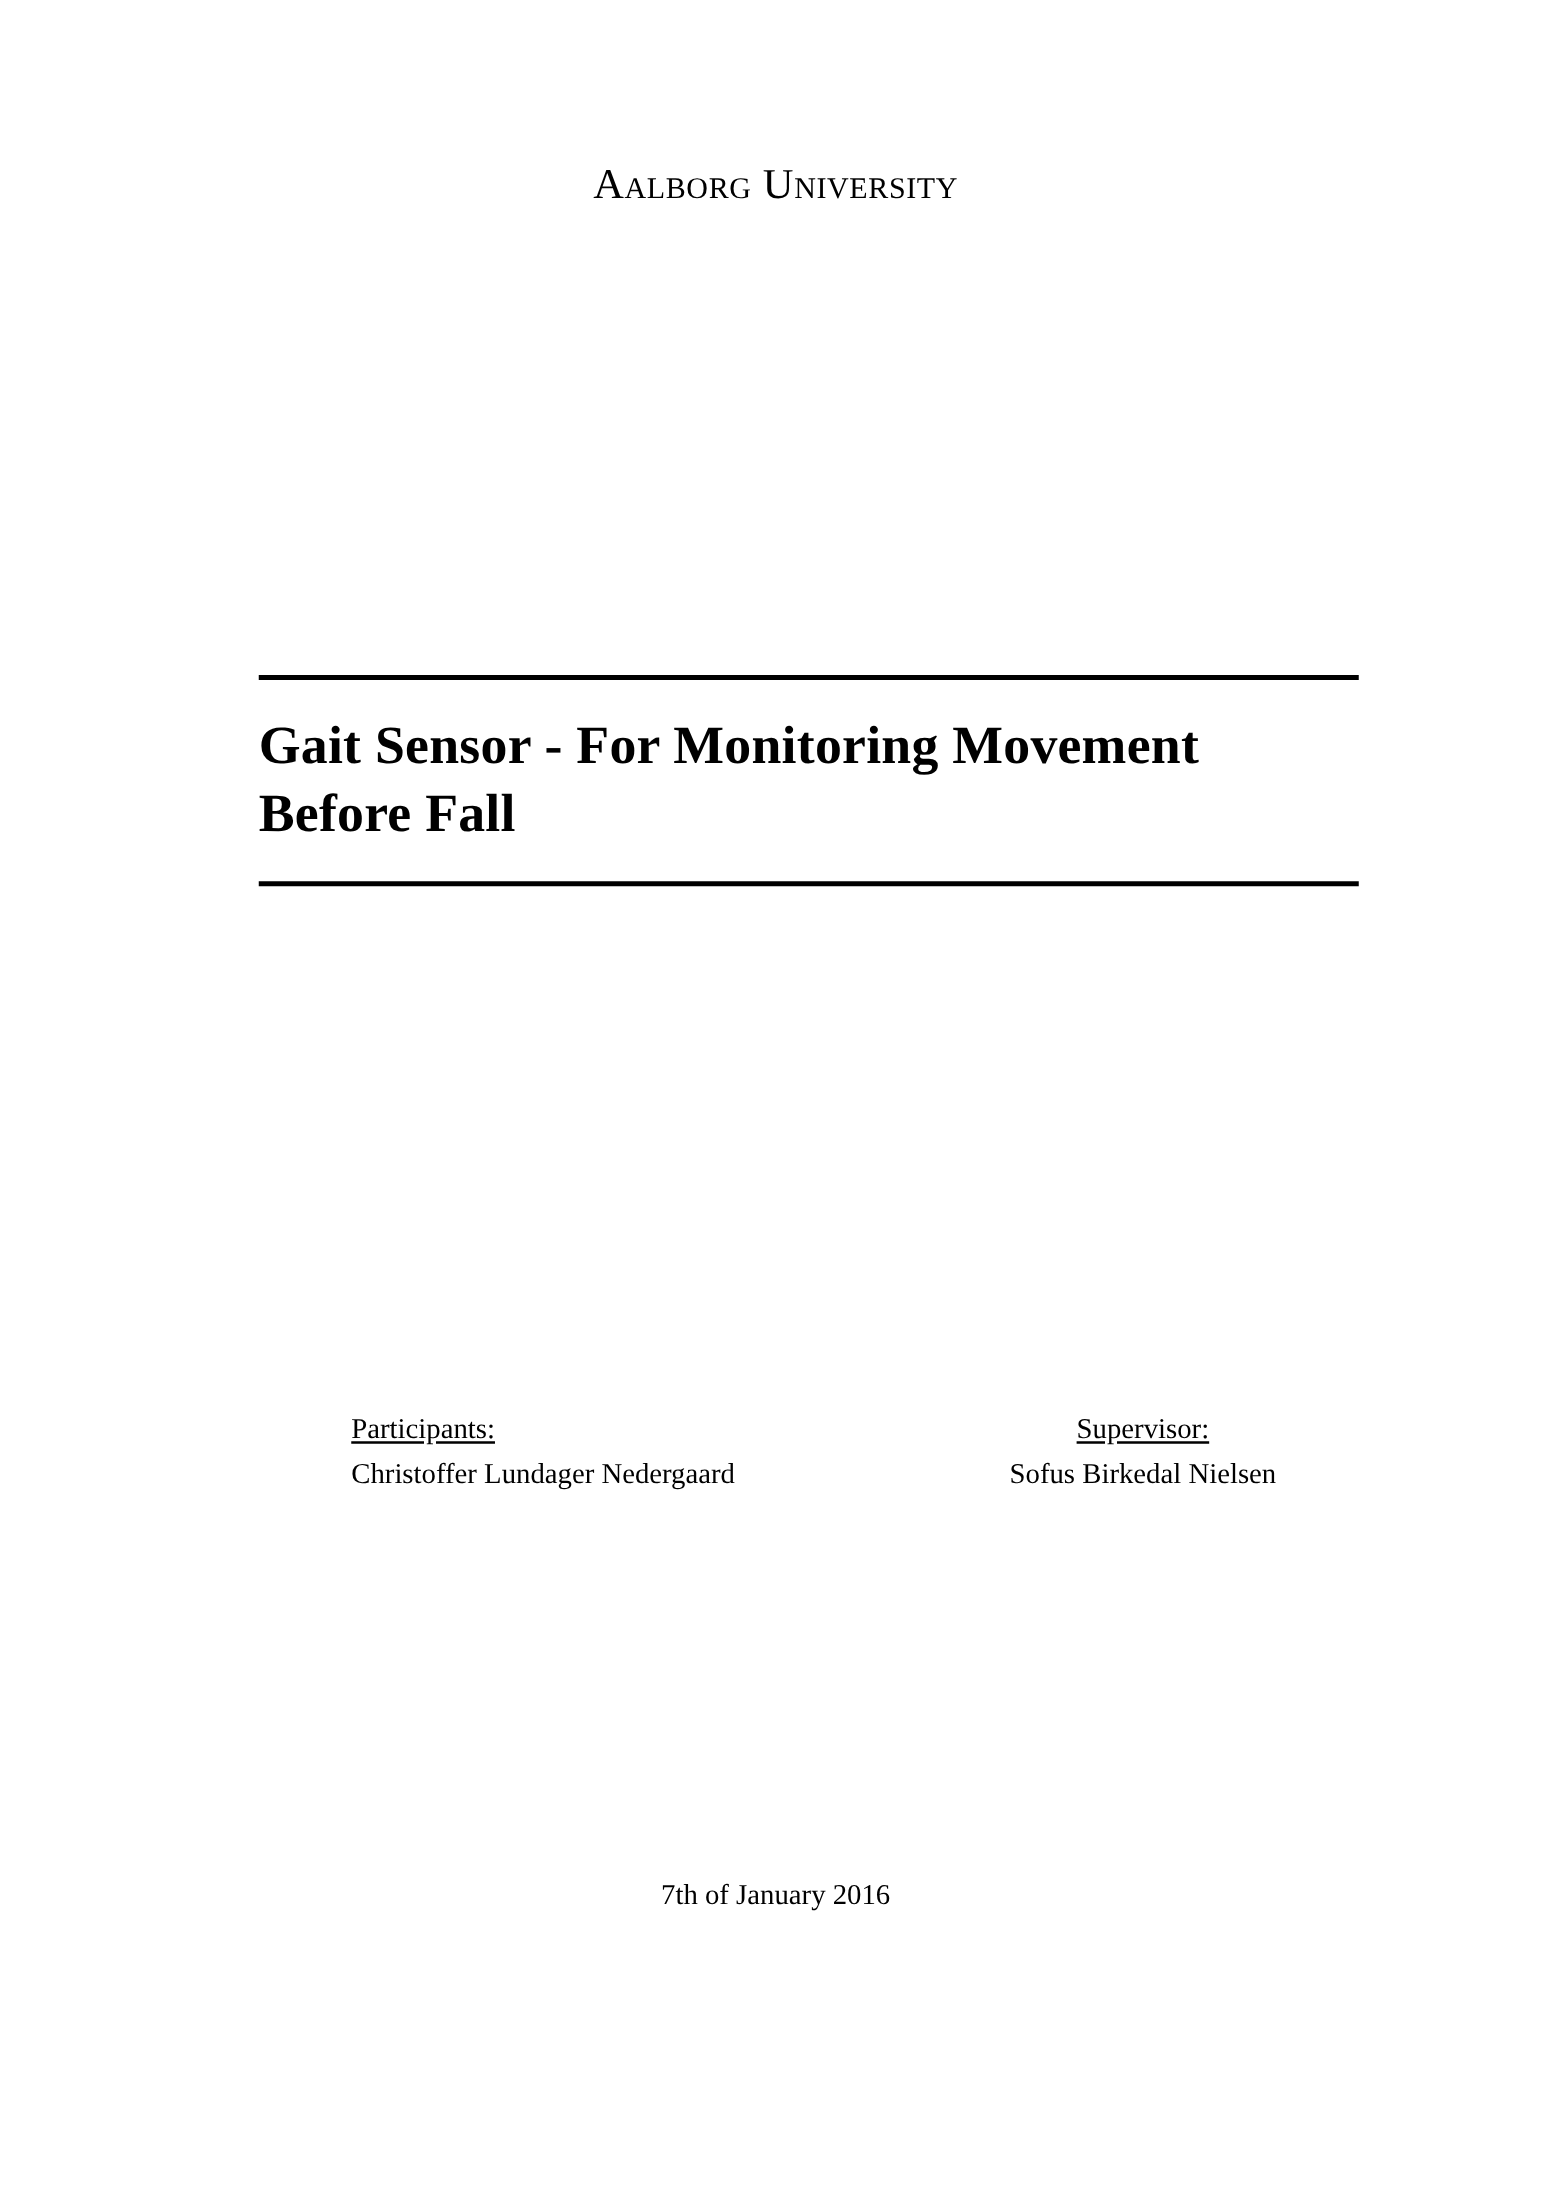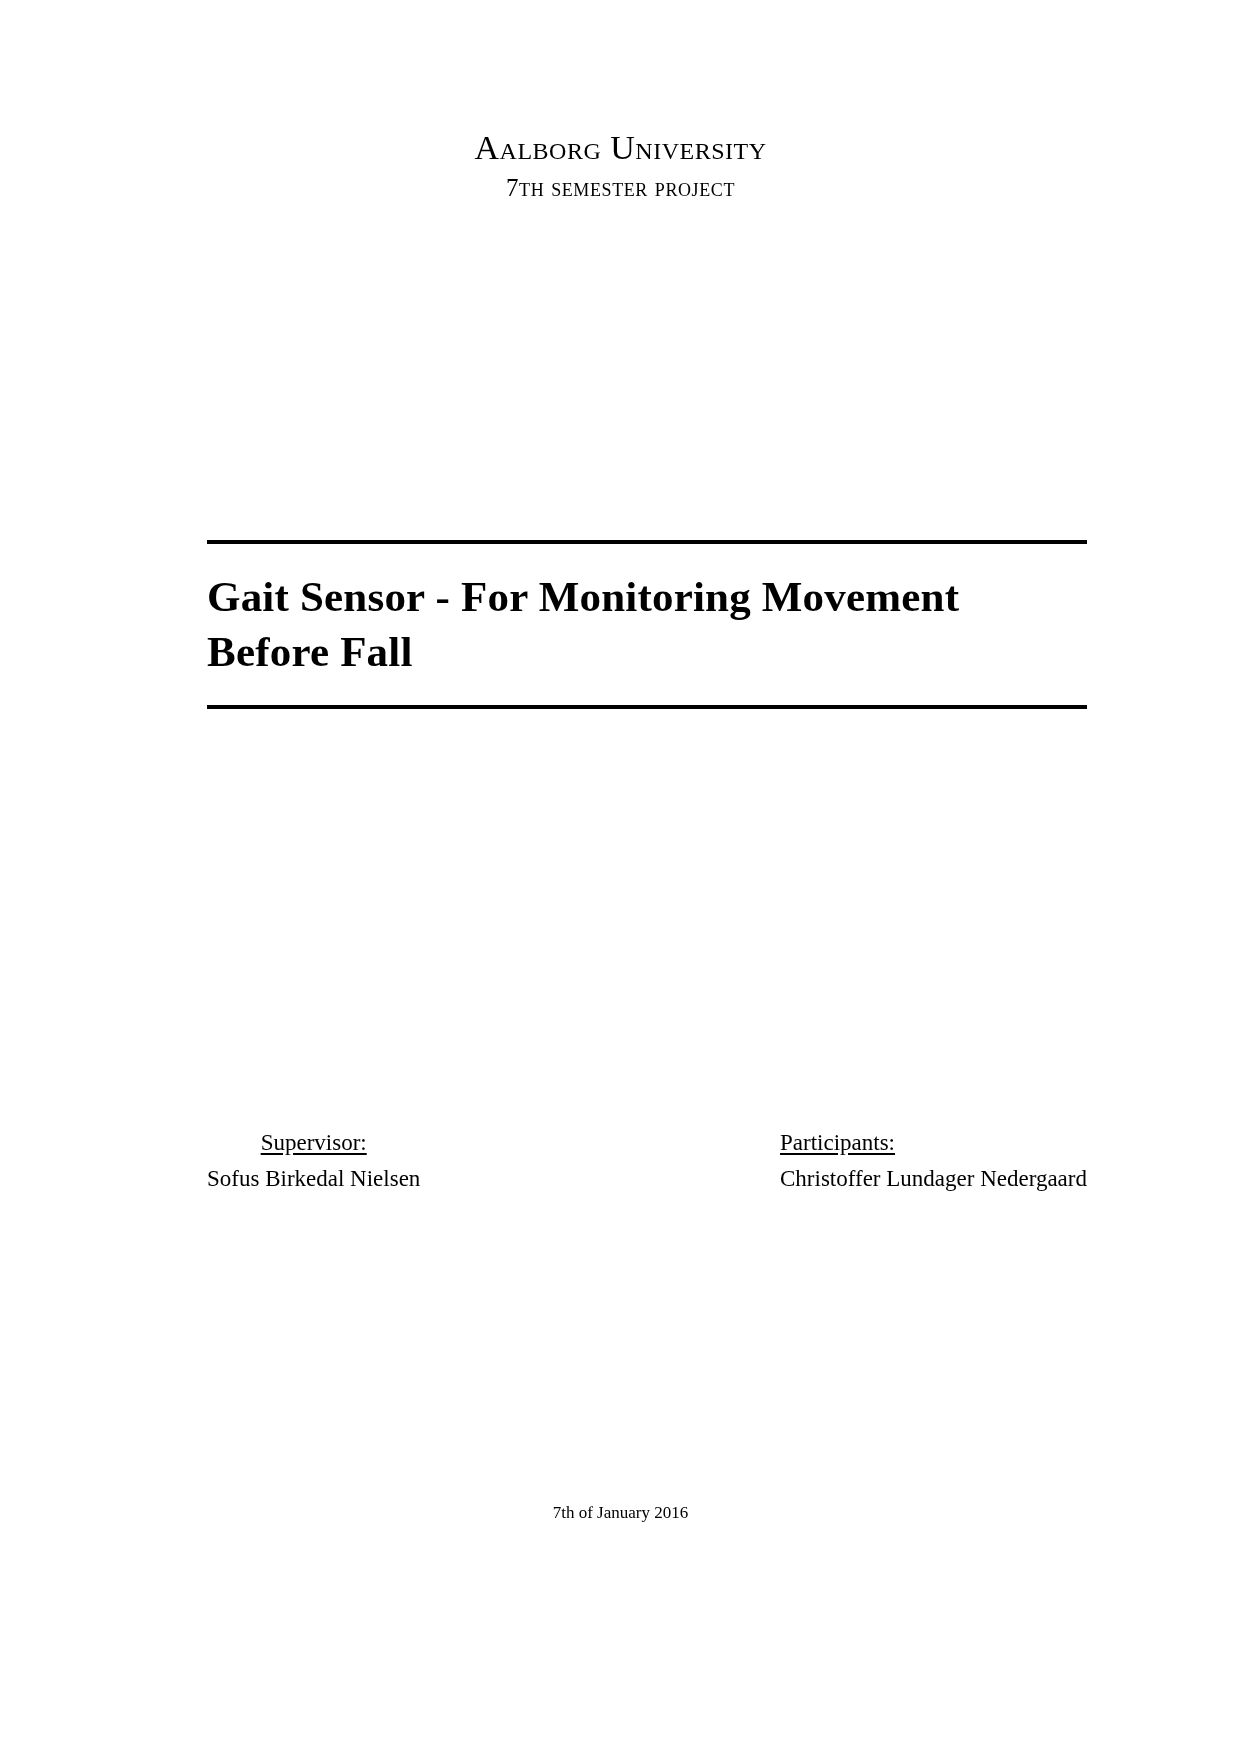--- a/index.html
+++ b/index.html
@@ -105,45 +105,44 @@
     white-space: nowrap;
   }
 
   
   .date {
     position: absolute;
     top: 1503px;
     left: 0;
     width: 1241px;
     text-align: center;
-    font-size: 17px;
+    font-size: 23px;
   }
 </style>
 </head>
 <body>
 
 <div class="page">
 
   <div class="header">
     <div class="university">Aalborg University</div>
-    <div class="subtitle-semester">7th semester project</div>
   </div>
 
   <div class="title-block">
     <div class="rule top"></div>
     <div class="doc-title">Gait Sensor - For Monitoring Movement Before Fall</div>
     <div class="rule bottom"></div>
   </div>
 
   <div class="people">
+    <div class="people-col left">
+      <div class="role-label">Participants:</div>
+      <div class="person-name">Christoffer Lundager Nedergaard</div>
+    </div>
     <div class="people-col right">
       <div class="role-label">Supervisor:</div>
       <div class="person-name">Sofus Birkedal Nielsen</div>
-    </div>
-    <div class="people-col left">
-      <div class="role-label">Participants:</div>
-      <div class="person-name">Christoffer Lundager Nedergaard</div>
     </div>
   </div>
 
   <div class="date">7th of January 2016</div>
 
 </div>
 
 </body></html>

